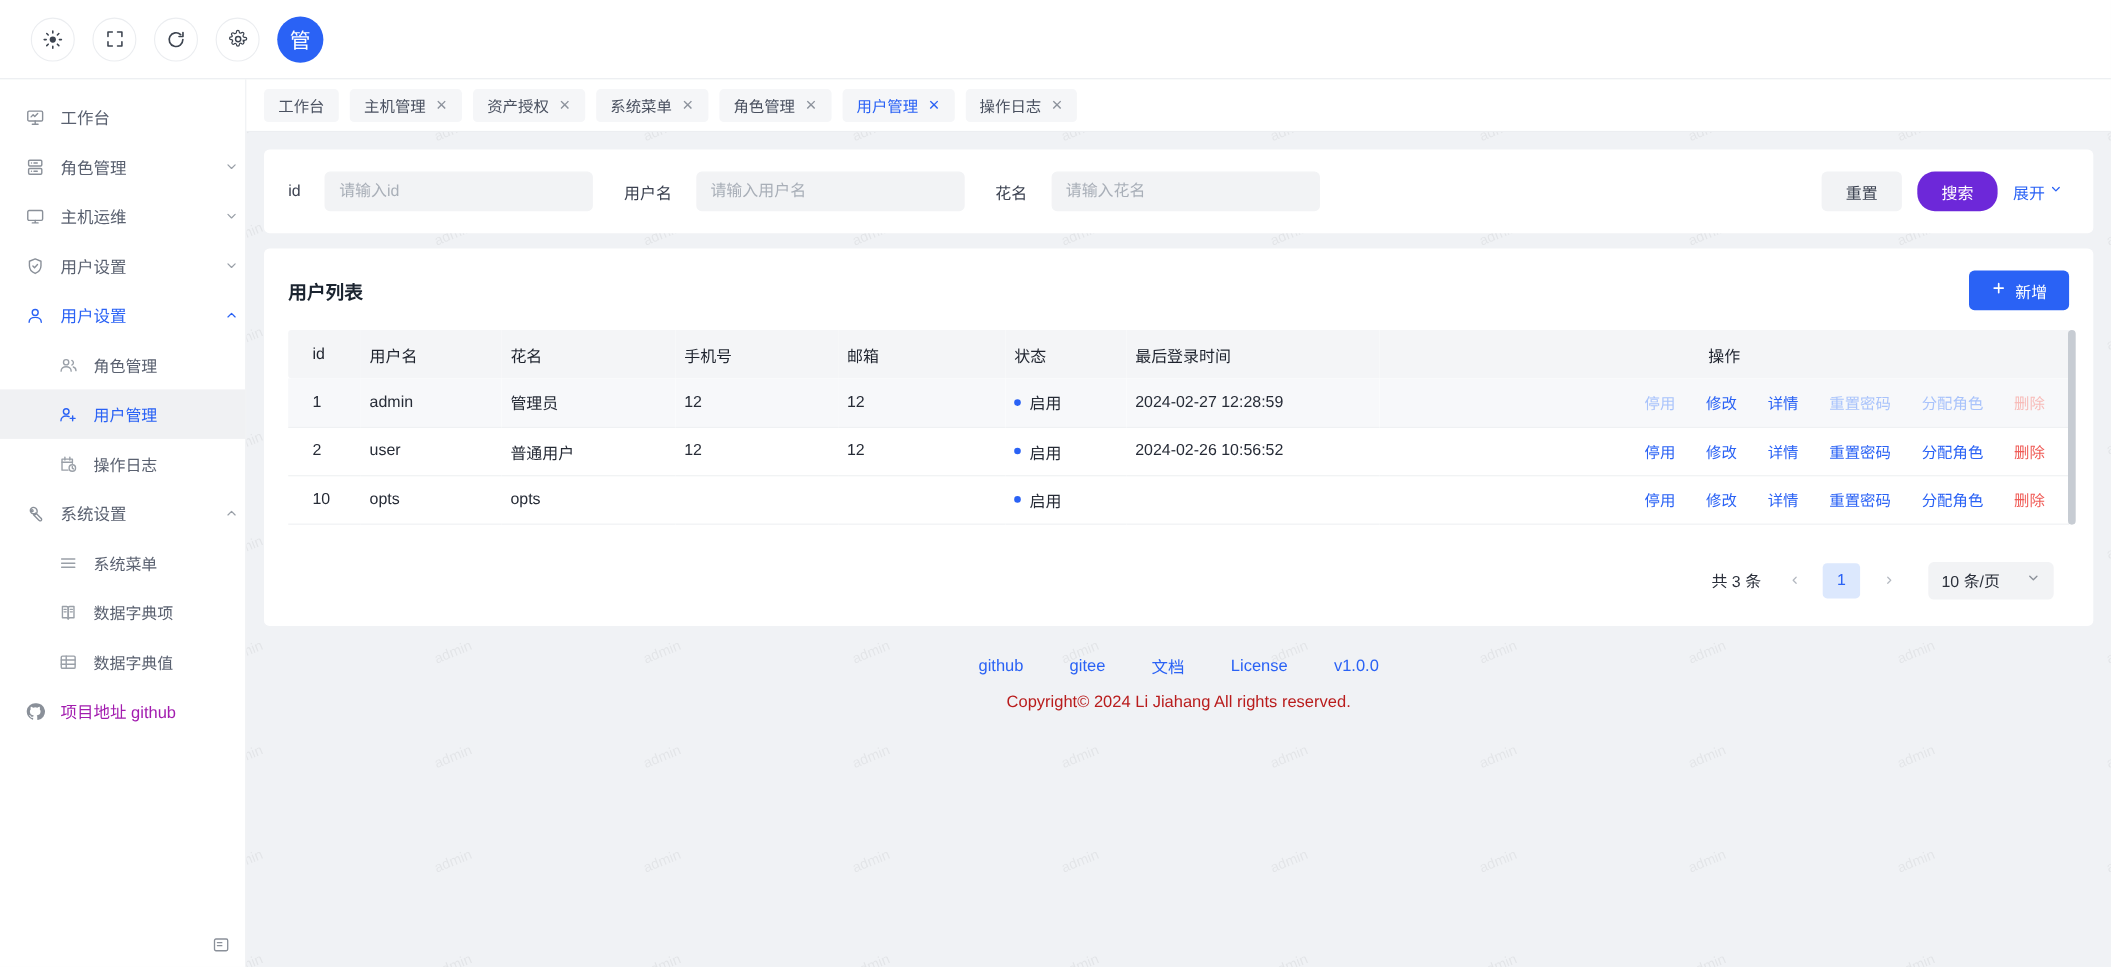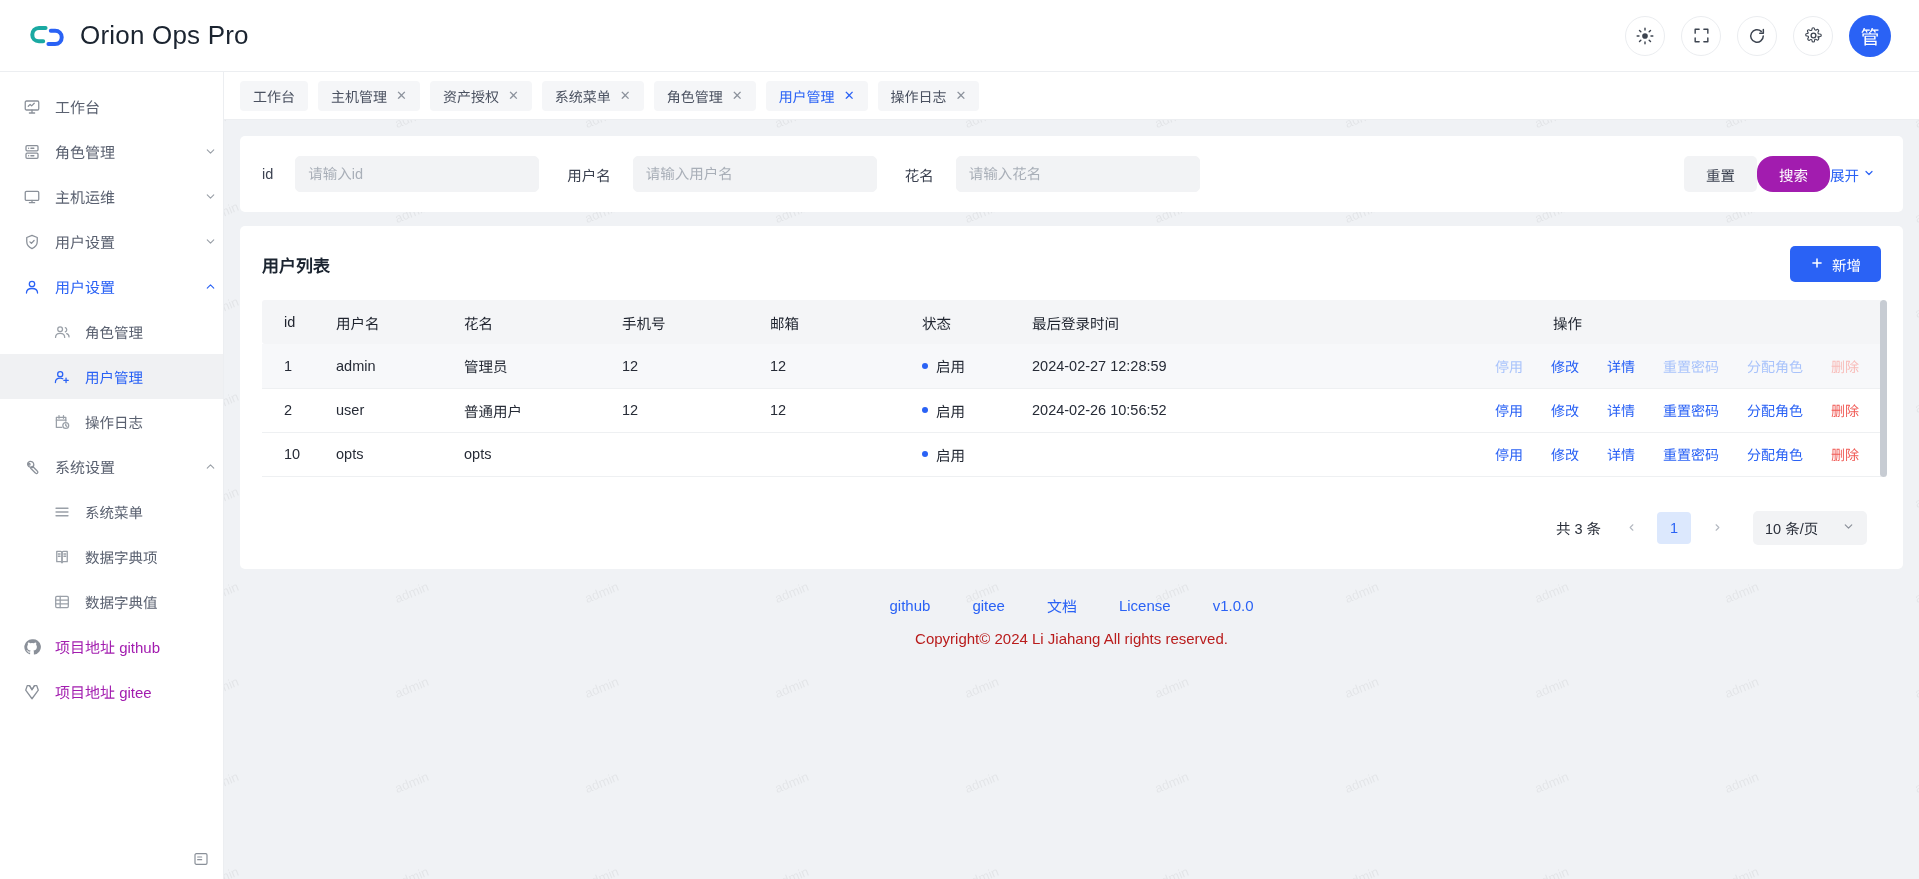--- a/index.html
+++ b/index.html
@@ -122,29 +122,29 @@
     width:78px; text-align:left; padding-left:12px;
   }
   .field-input {
     height:36px; border-radius:5px; background:#f2f3f5;
     border:1px solid #f2f3f5;
     font-size:14.5px; color:#262b36; padding:0 12px;
     outline:none; width:244px;
     font-family:"Liberation Sans", sans-serif;
   }
   .field-input::placeholder { color:#a9afb8; }
-  .search-actions { margin-left:auto; display:flex; align-items:center; }
+  .search-actions { margin-left:auto; display:flex; align-items:center; gap:14px; }
   .btn {
     height:36px; padding:0 22px; border-radius:5px; font-size:14.5px;
     display:flex; align-items:center; justify-content:center;
     cursor:pointer; border:none; white-space:nowrap;
     font-family:"Liberation Sans", sans-serif;
   }
   .btn-default { background:#f2f3f5; color:#3c4251; }
-  .btn-primary { background:#a21caf; color:#fff;border-radius:16px; }
+  .btn-primary { background:#6d28d9; color:#fff;border-radius:16px; }
   .expand-link { color:#2a62f5; font-size:14.5px; display:flex; align-items:center; gap:4px; cursor:pointer; margin-right:6px; }
 
   .table-card { padding:20px 22px 16px 22px; }
   .table-head-row { display:flex; align-items:center; margin-bottom:18px; }
   .table-title { font-size:17px; font-weight:bold; color:#1b2430; }
   .btn-add {
     margin-left:auto; height:36px; padding:0 20px; border-radius:5px;
     background:#2a62f5; color:#fff; font-size:14.5px;
     display:flex; align-items:center; gap:8px; cursor:pointer;
   }
@@ -206,29 +206,20 @@
   .footer-links { display:flex; align-items:center; justify-content:center; gap:42px; margin-bottom:14px; }
   .footer-link { color:#2a62f5; font-size:15px; cursor:pointer; }
   .footer-copy { color:#b91c1c; font-size:15px; }
 </style>
 </head>
 <body>
 
 <div class="app">
 
   <div class="header">
-    <div class="brand">
-      <span class="brand-logo">
-        <svg class="brand-logo" viewBox="0 0 40 40" fill="none" xmlns="http://www.w3.org/2000/svg">
-          <path d="M18.5 11.5 L11.5 11.5 C7.4 11.5 4.5 14.6 4.5 18.6 C4.5 22.6 7.4 25.6 11.5 25.6 L16 25.6" stroke="#1aa9a2" stroke-width="4.2" stroke-linecap="round"></path>
-          <path d="M21.5 28.5 L28.5 28.5 C32.6 28.5 35.5 25.4 35.5 21.4 C35.5 17.4 32.6 14.4 28.5 14.4 L24 14.4" stroke="#2a62f5" stroke-width="4.2" stroke-linecap="round"></path>
-        </svg>
-      </span>
-      <span class="brand-title">Orion Ops Pro</span>
-    </div>
 
     <div class="header-right">
       <div class="icon-btn">
         <span>
           <svg width="20" height="20" viewBox="0 0 24 24" fill="none" stroke="#3d4450" stroke-width="1.7" stroke-linecap="round">
             <circle cx="12" cy="12" r="3.4" fill="#3d4450" stroke="none"></circle>
             <path d="M12 2.6v2.2M12 19.2v2.2M2.6 12h2.2M19.2 12h2.2M5.4 5.4l1.6 1.6M17 17l1.6 1.6M18.6 5.4 17 7M7 17l-1.6 1.6"></path>
           </svg>
         </span>
       </div>
@@ -402,29 +393,20 @@
             </span>
             <span class="mi-lbl">数据字典值</span>
           </div>
           <div class="mi link-item">
             <span class="mi-ico">
               <svg width="18" height="18" viewBox="0 0 24 24" fill="currentColor">
                 <path d="M12 1.8a10.2 10.2 0 0 0-3.2 19.9c.5.1.7-.2.7-.5v-1.8c-2.8.6-3.4-1.3-3.4-1.3-.5-1.2-1.2-1.5-1.2-1.5-.9-.6.1-.6.1-.6 1 .1 1.6 1.1 1.6 1.1.9 1.6 2.4 1.1 3 .9.1-.7.4-1.1.7-1.4-2.3-.3-4.7-1.1-4.7-5 0-1.1.4-2 1-2.7-.1-.3-.5-1.3.1-2.8 0 0 .9-.3 2.8 1a9.6 9.6 0 0 1 5.1 0c1.9-1.3 2.8-1 2.8-1 .6 1.5.2 2.5.1 2.8.6.7 1 1.6 1 2.7 0 3.9-2.4 4.7-4.7 5 .4.3.7 1 .7 2v3c0 .3.2.6.7.5A10.2 10.2 0 0 0 12 1.8z"></path>
               </svg>
             </span>
             <span class="mi-lbl">项目地址 github</span>
-          </div>
-          <div class="mi link-item">
-            <span class="mi-ico">
-              <svg width="18" height="18" viewBox="0 0 24 24" fill="none" stroke="currentColor" stroke-width="1.7" stroke-linejoin="round">
-                <path d="M12 21 3.6 9.6 5.6 3.6h3.1L12 9l3.3-5.4h3.1l2 6z"></path>
-                <path d="M8.7 3.6 12 9l3.3-5.4"></path>
-              </svg>
-            </span>
-            <span class="mi-lbl">项目地址 gitee</span>
           </div>
         </div>
       <div class="sidebar-collapse">
         <svg width="16" height="16" viewBox="0 0 24 24" fill="none" stroke="#8a9099" stroke-width="1.8" stroke-linecap="round">
           <rect x="3" y="4" width="18" height="16" rx="2"></rect>
           <path d="M7 9h6M7 13h6"></path>
         </svg>
       </div>
     </div>
 

